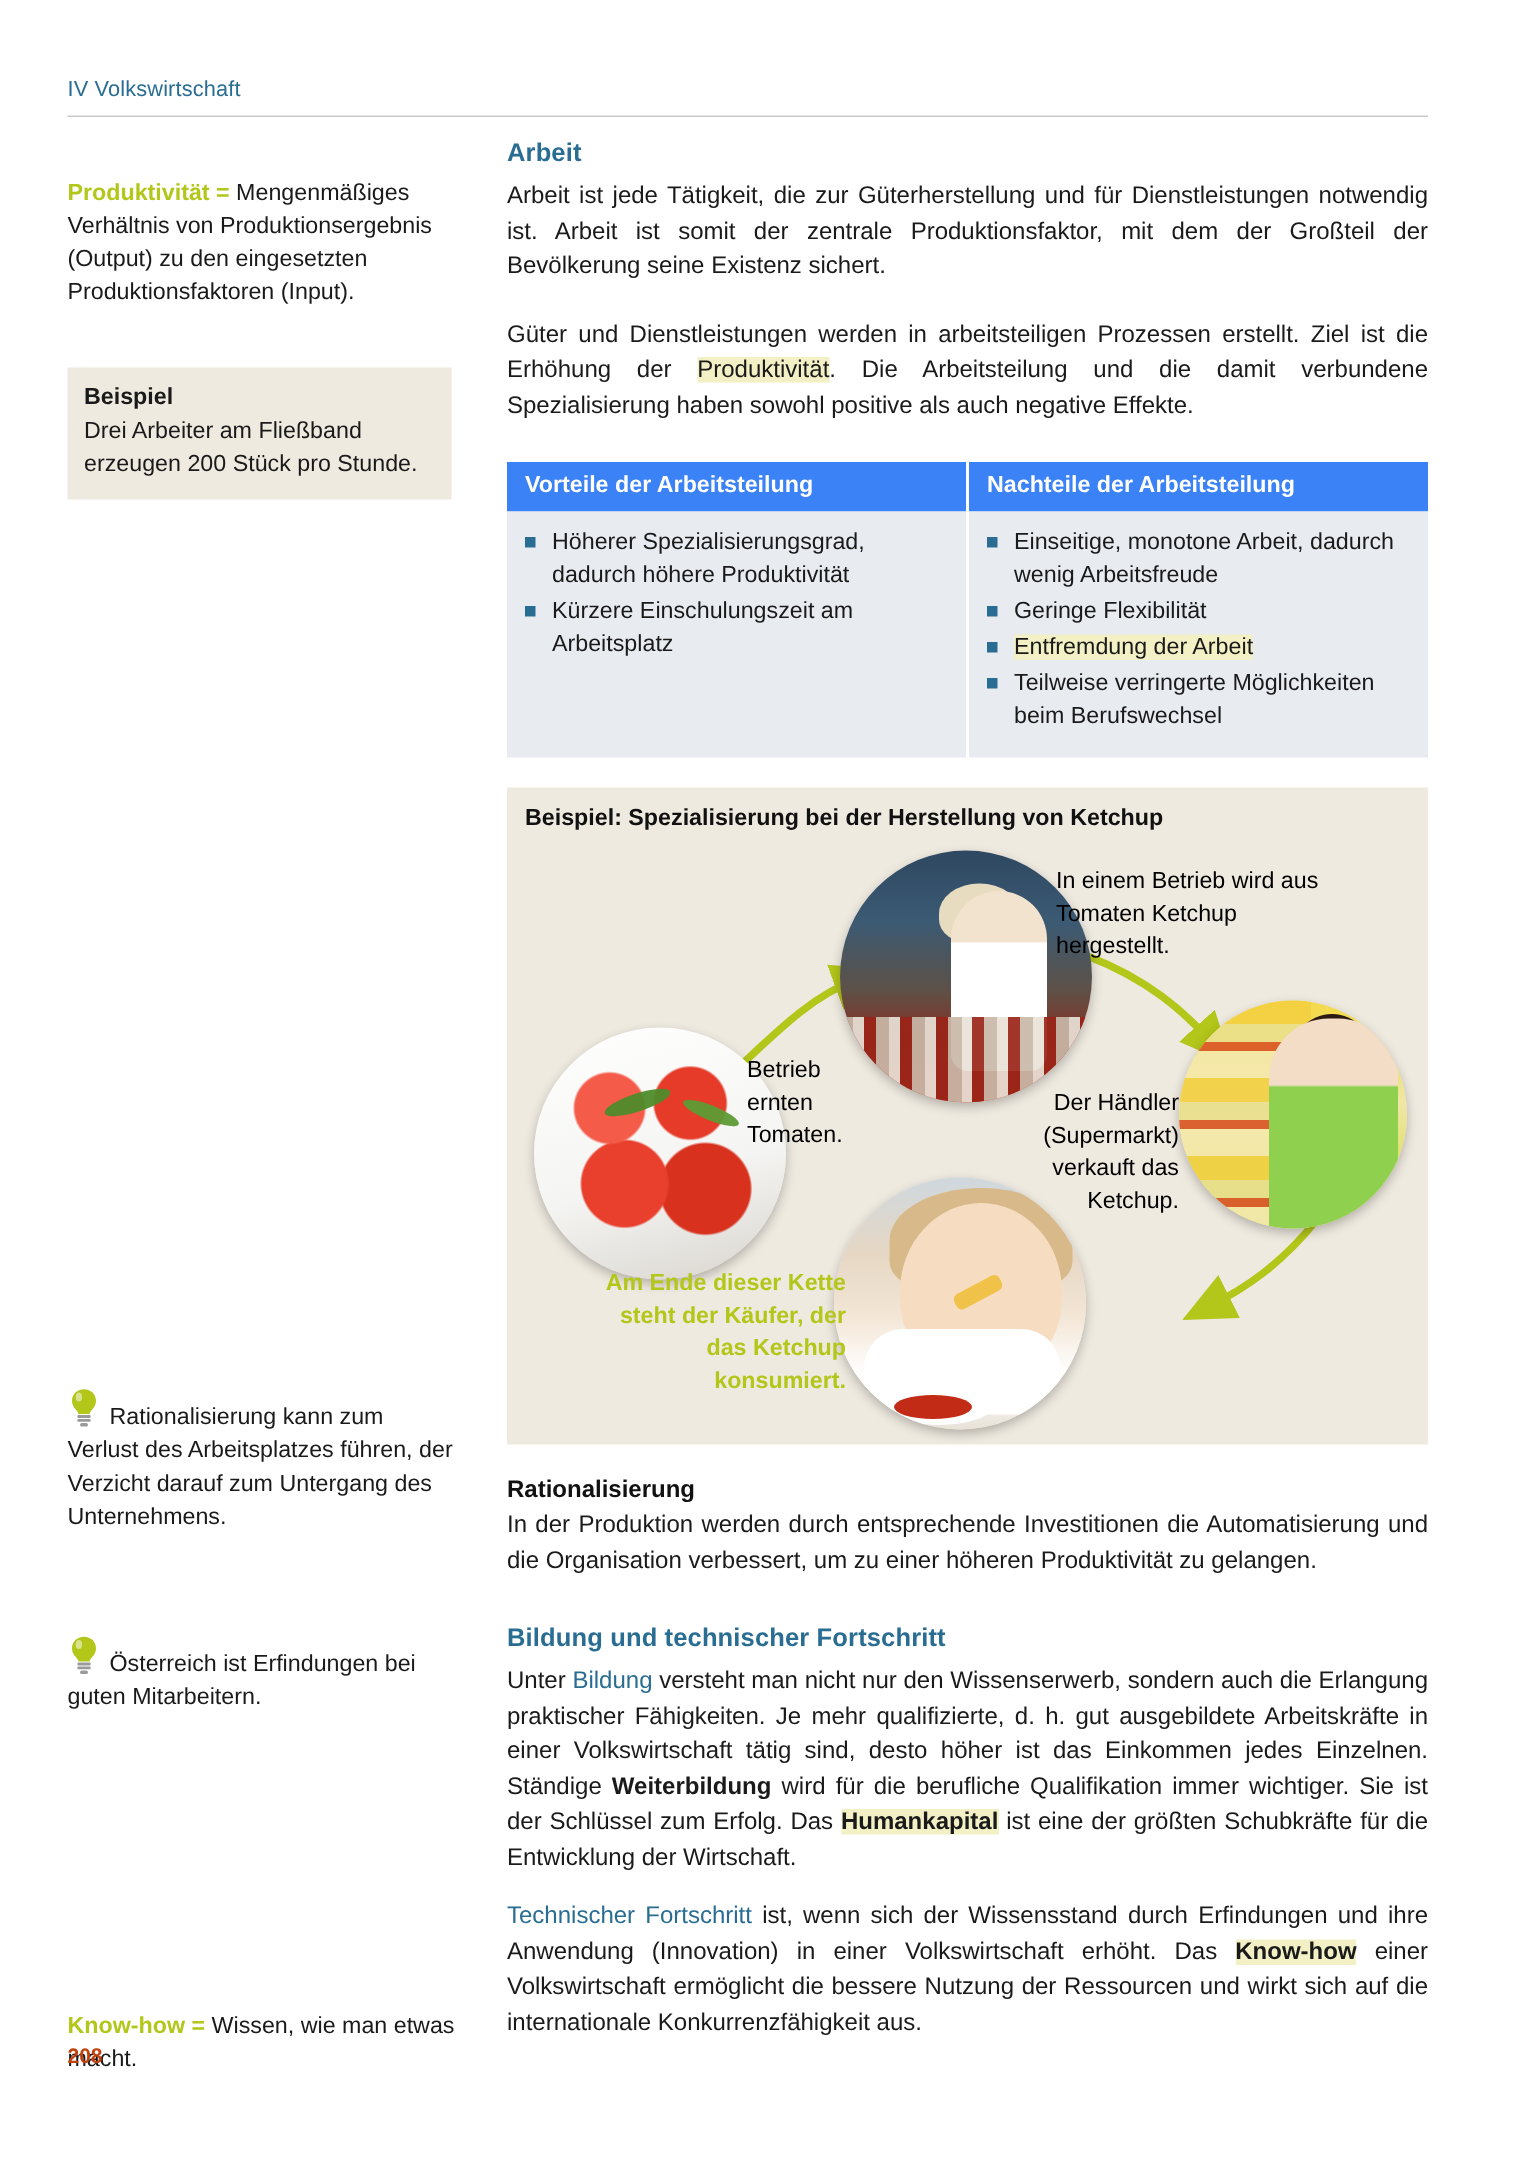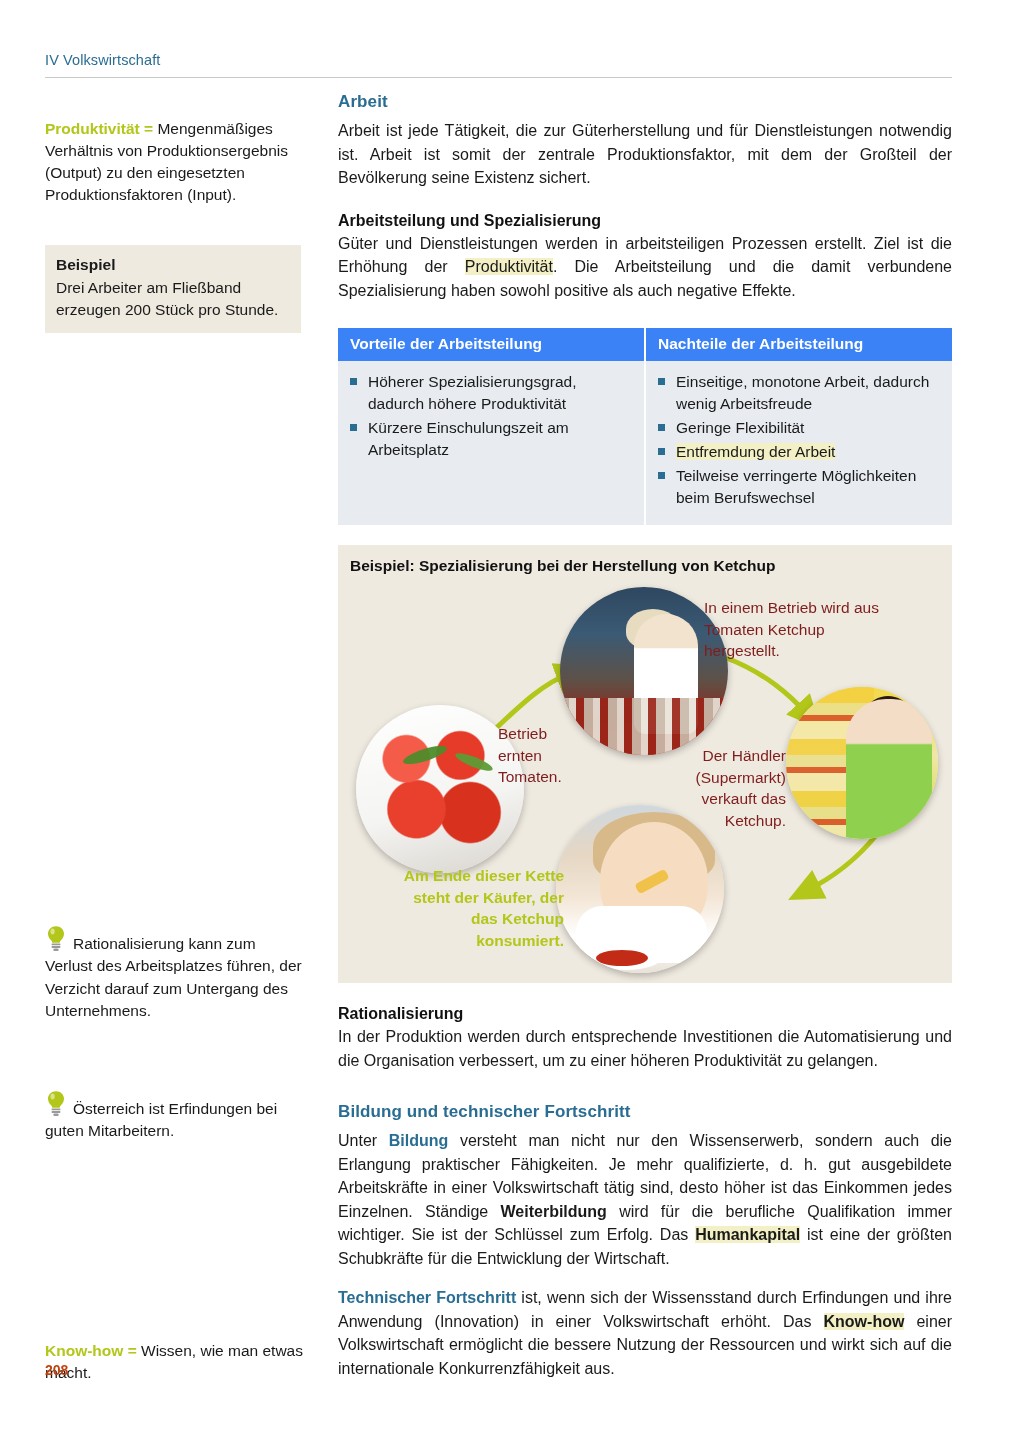--- a/index.html
+++ b/index.html
@@ -62,21 +62,21 @@
   }
   h3.sub{
     font-size:16px;font-weight:700;color:#111;
     margin:0 0 2px 0;
   }
   p.body{
     font-size:16px;line-height:1.47;margin:0 0 0 0;
     text-align:justify;color:#1a1a1a;
   }
   .hl{background:#f2f0c4;}
-  .blue{color:#2a6d93;font-weight:700;}
+  .blue{color:#2a6d93;font-weight:400;}
   .bold{font-weight:700;}
   .gap-sm{height:16px;}
   .gap-md{height:22px;}
   .gap-lg{height:30px;}
 
   
   .tbl{
     width:614px;border-collapse:collapse;margin-top:4px;
     table-layout:fixed;
   }
@@ -110,21 +110,21 @@
   }
   .diagram .dg-title{
     position:absolute;left:12px;top:12px;
     font-size:15.5px;font-weight:700;color:#111;
   }
   .circ{
     position:absolute;border-radius:50%;overflow:hidden;
     box-shadow:0 3px 7px rgba(0,0,0,.25);
   }
   .cap{
-    position:absolute;font-size:15.5px;line-height:1.4;color:#7f1d1d;
+    position:absolute;font-size:15.5px;line-height:1.4;color:#000000;
   }
   .cap.green{color:#b3c61a;font-weight:700;text-align:right;}
   .cap.r{text-align:right;}
 
   
   .ph-tomato{
     background:
       radial-gradient(circle at 30% 32%, #f45b48 0 14%, rgba(0,0,0,0) 15%),
       radial-gradient(circle at 62% 30%, #e53b28 0 15%, rgba(0,0,0,0) 16%),
       radial-gradient(circle at 36% 62%, #e8402c 0 19%, rgba(0,0,0,0) 20%),
@@ -270,21 +270,20 @@
     </div>
   </div>
 
   <div class="main">
 
     <h2 class="sec">Arbeit</h2>
     <p class="body">Arbeit ist jede Tätigkeit, die zur Güterherstellung und für Dienstleistungen notwendig ist. Arbeit ist somit der zentrale Produktionsfaktor, mit dem der Großteil der Bevölkerung seine Existenz sichert.</p>
 
     <div class="gap-md"></div>
 
-    <h3 class="sub">Arbeitsteilung und Spezialisierung</h3>
     <p class="body"><span>Güter und Dienstleistungen werden in arbeitsteiligen Prozessen erstellt. Ziel ist die Erhöhung der </span><span class="hl">Produktivität</span><span>. Die Arbeitsteilung und die damit verbundene Spezialisierung haben sowohl positive als auch negative Effekte.</span></p>
 
     <div class="gap-md"></div>
 
     <table class="tbl">
       <thead>
         <tr>
           <th style="width:50%;">Vorteile der Arbeitsteilung</th>
           <th style="width:50%;">Nachteile der Arbeitsteilung</th>
         </tr>

